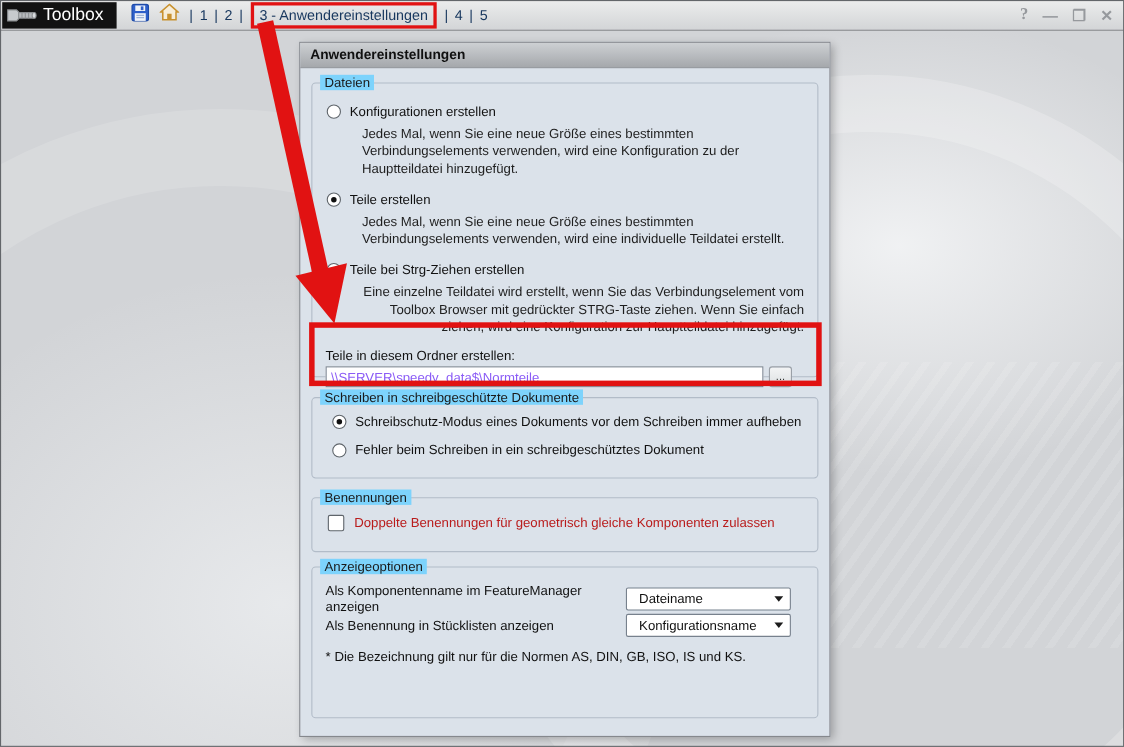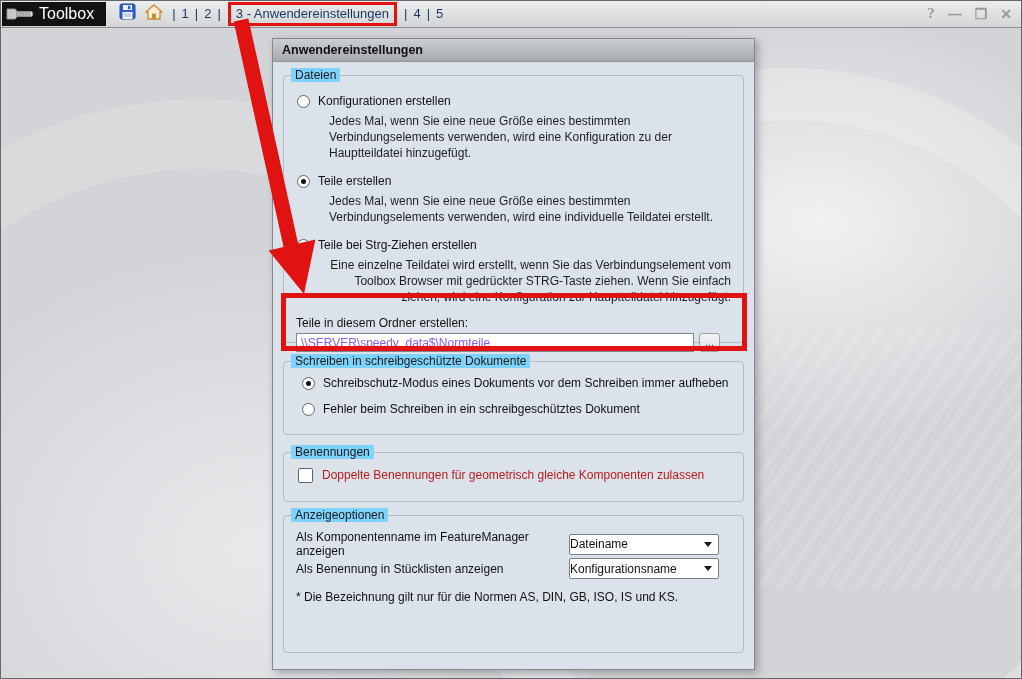--- a/index.html
+++ b/index.html
@@ -68,21 +68,21 @@
   .g-write .opt-row{margin-left:8px;}
 
   .g-naming{height:50px;margin-top:17px;}
   .nm-row{display:flex;align-items:flex-start;gap:9px;margin-left:4px;font-size:12px;color:#b91c1c;margin-top:1px;}
 
   .g-display{height:138px;margin-top:13px;padding-right:24px;}
   .disp-row{display:flex;align-items:center;justify-content:space-between;margin:0 0 0 2px;font-size:12px;color:#111;}
   .disp-row + .disp-row{margin-top:0;}
   .select{width:150px;height:21px;box-sizing:border-box;background:#fff;border:1px solid #77818d;
     border-radius:2px;display:flex;align-items:center;justify-content:space-between;
-    padding:0 6px 0 0;font-size:12px;color:#111;flex:none;cursor:default;}
+    padding:0 6px 0 11px;font-size:12px;color:#111;flex:none;cursor:default;}
   .caret{width:0;height:0;border-left:4px solid transparent;border-right:4px solid transparent;
     border-top:5px solid #1c1c1c;}
   .footnote{margin:11px 0 0 2px;font-size:12px;color:#111;}
 
   .arrow-svg{position:absolute;left:0;top:0;z-index:50;pointer-events:none;}
 </style>
 </head>
 <body>
 
 <div class="titlebar">

